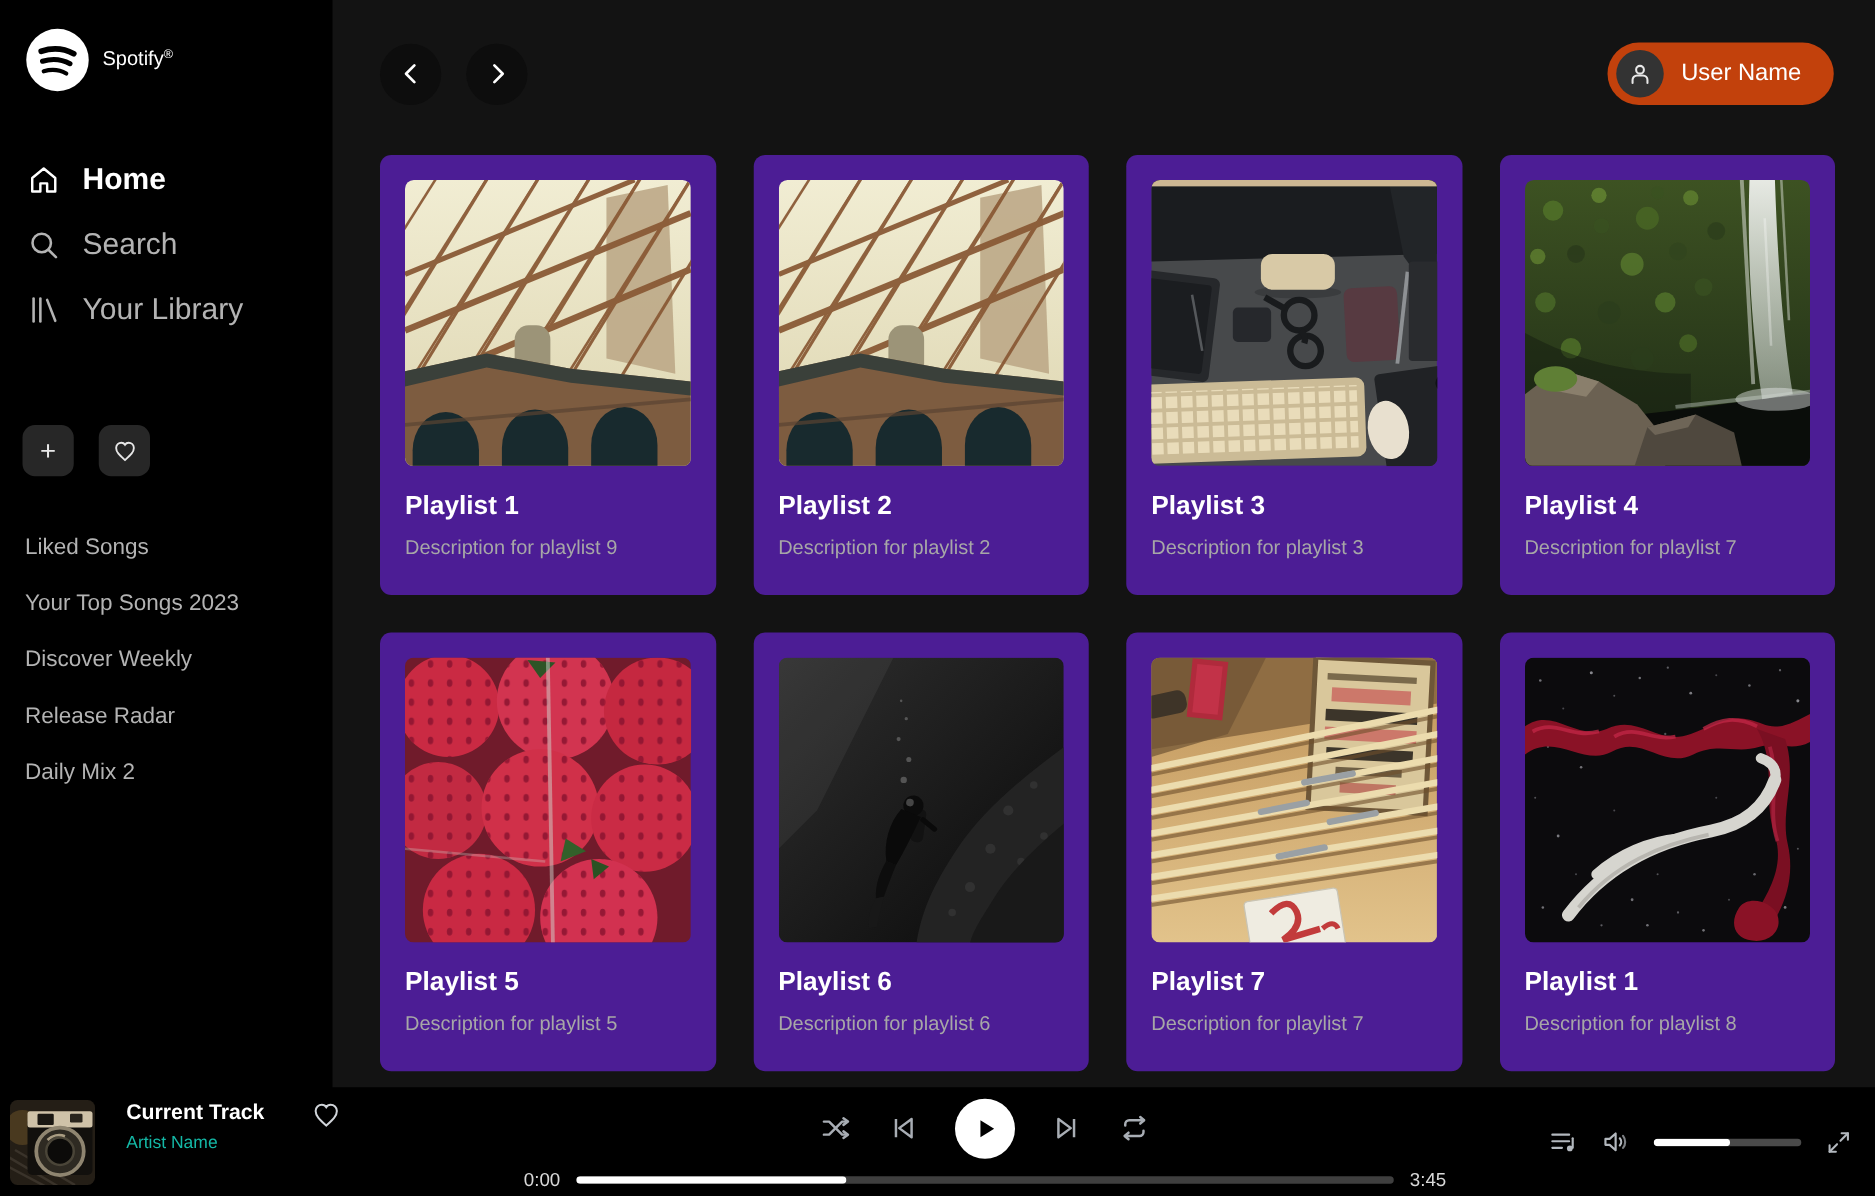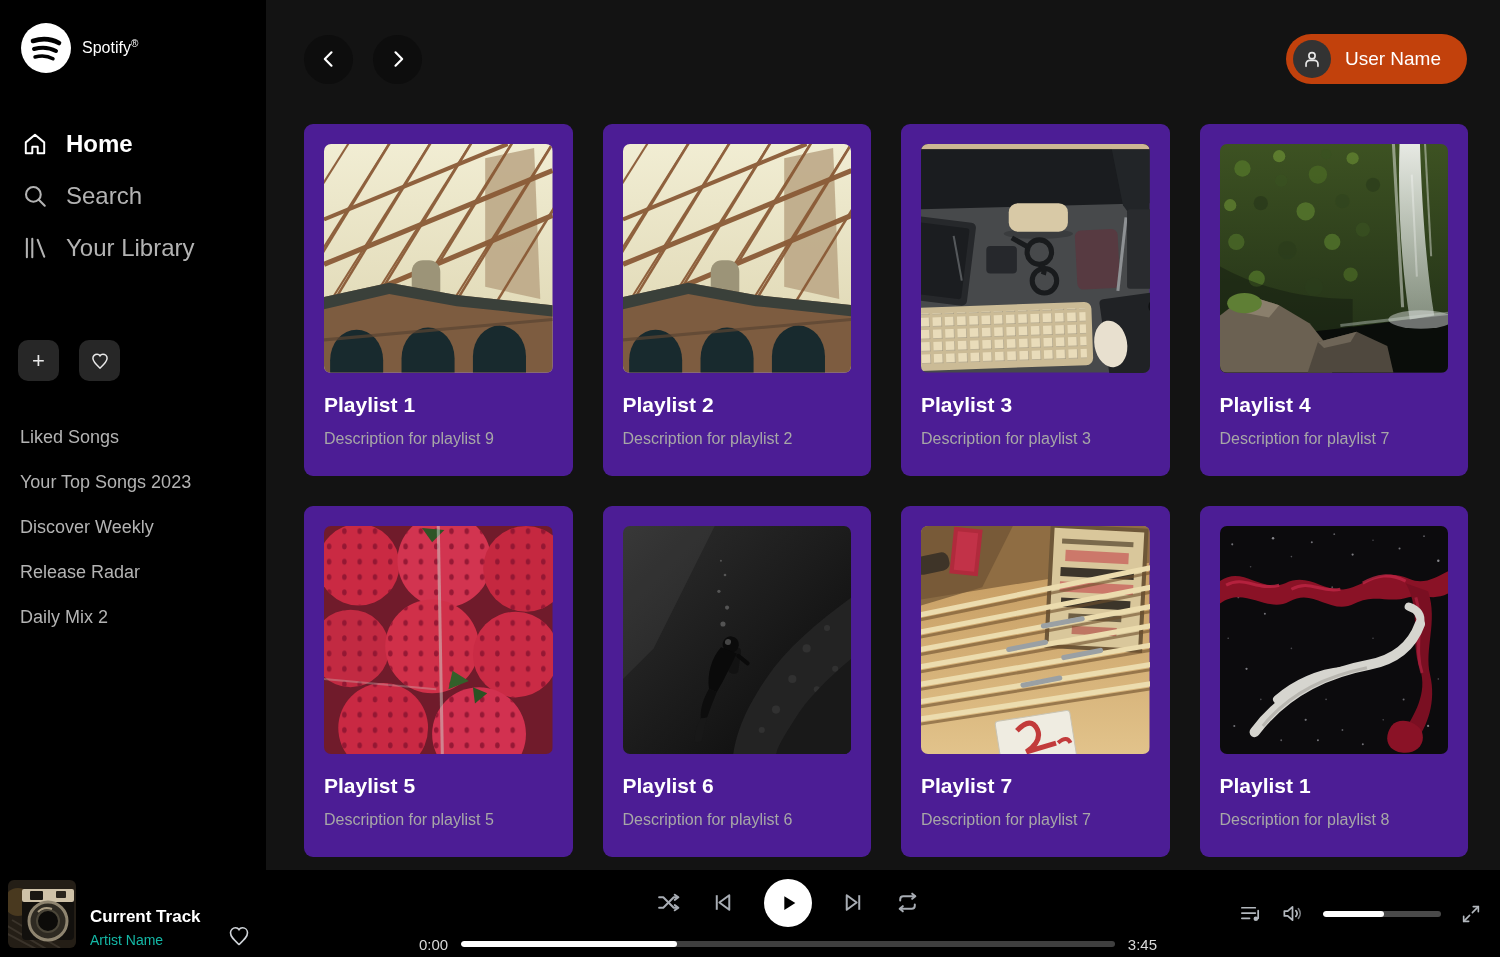--- a/index.html
+++ b/index.html
@@ -30,21 +30,21 @@
 
   .grid { display:grid; grid-template-columns:repeat(4,1fr); gap:30px; padding:40px 32px 36px 38px; }
   .card { background:#4c1d95; border-radius:9px; padding:20px 20px 28px 20px; cursor:pointer; }
   .cover-wrap { width:100%; aspect-ratio:1/1; border-radius:7px; overflow:hidden; }
   .cover-wrap svg { width:100%; height:100%; display:block; }
   .card-title { font-size:21px; font-weight:bold; margin-top:20px; }
   .card-desc { font-size:16px; color:#a7a7a7; margin-top:13px; }
 
   
   .player { height:87px; background:#000; display:flex; align-items:center; padding:0 18px 0 8px; flex-shrink:0; }
-  .p-left { width:372px; display:flex; align-items:flex-end; gap:14px; flex-shrink:0; }
+  .p-left { width:372px; display:flex; align-items:flex-start; gap:25px; flex-shrink:0; }
   .p-art { width:68px; height:68px; border-radius:6px; overflow:hidden; flex-shrink:0; }
   .p-art svg { width:100%; height:100%; display:block; }
   .p-track-title { font-size:17px; font-weight:bold; }
   .p-artist { font-size:14px; color:#14b8a6; margin-top:5px; }
   .p-heart { background:none; border:none; cursor:pointer; margin-left:12px; display:flex; }
   .p-center { flex:1; display:flex; flex-direction:column; align-items:center; padding-top:4px; }
   .p-controls { display:flex; align-items:center; gap:29px; }
   .ctrl-btn { background:none; border:none; cursor:pointer; display:flex; align-items:center; justify-content:center; }
   .play-btn { width:48px; height:48px; border-radius:50%; background:#fff; }
   .p-progress-row { display:flex; align-items:center; gap:13px; width:100%; max-width:738px; margin-top:9px; }

